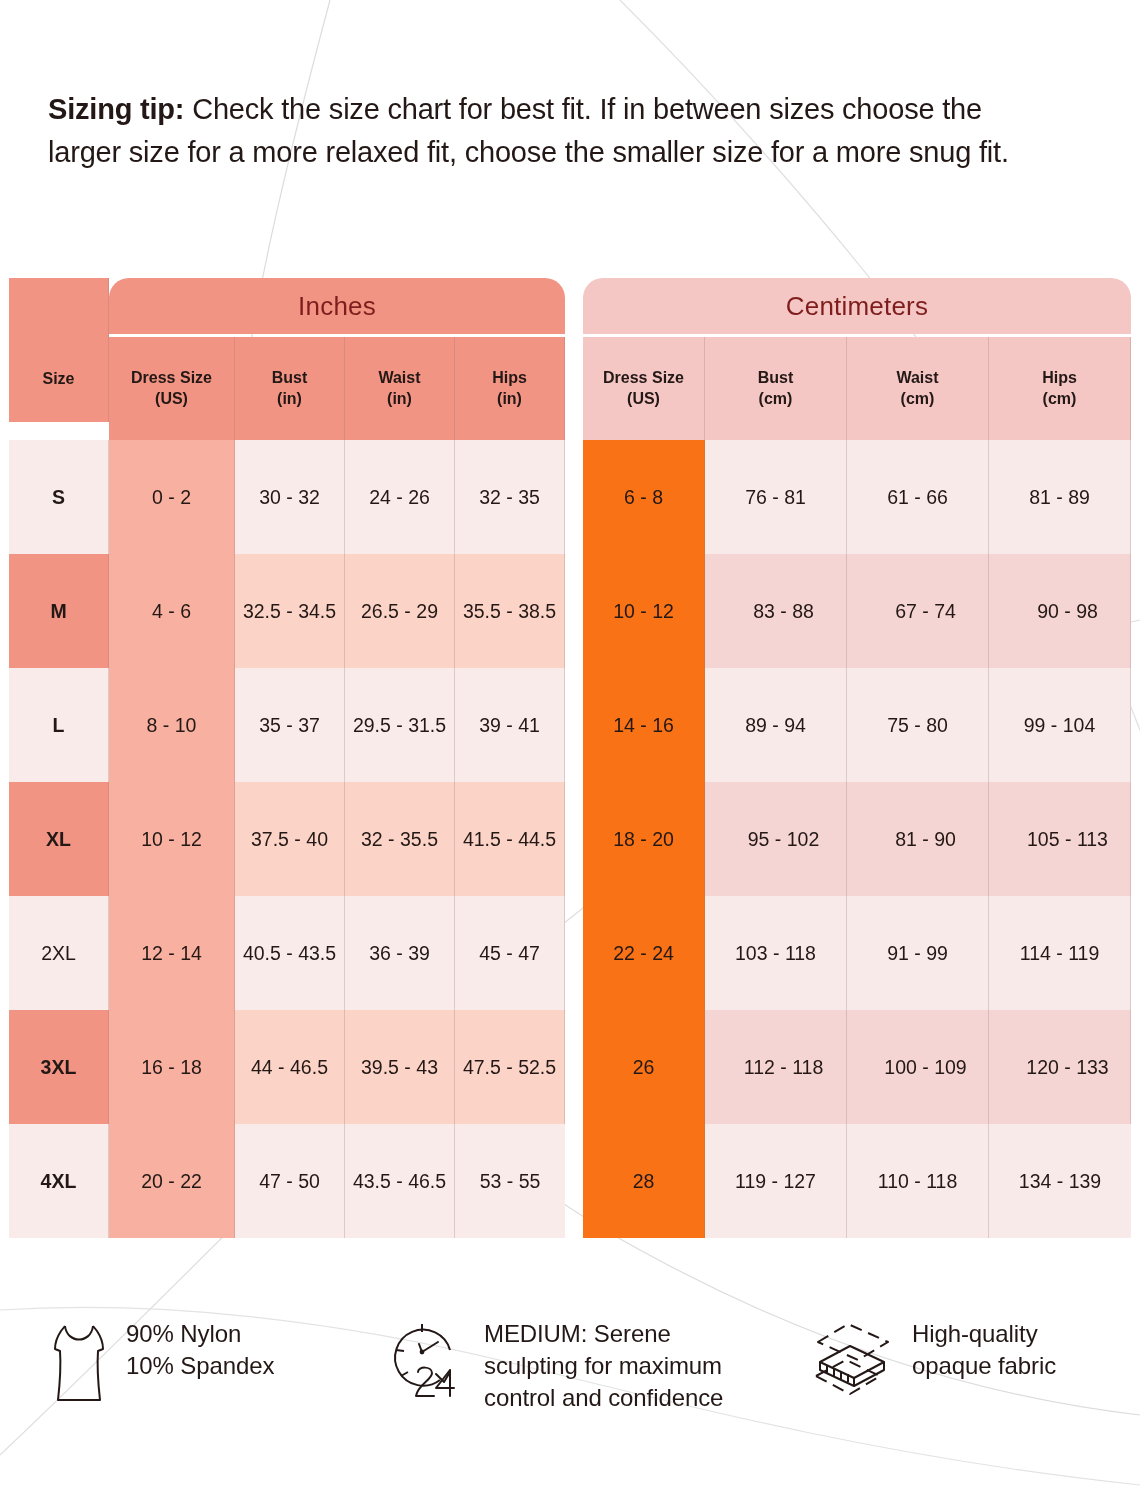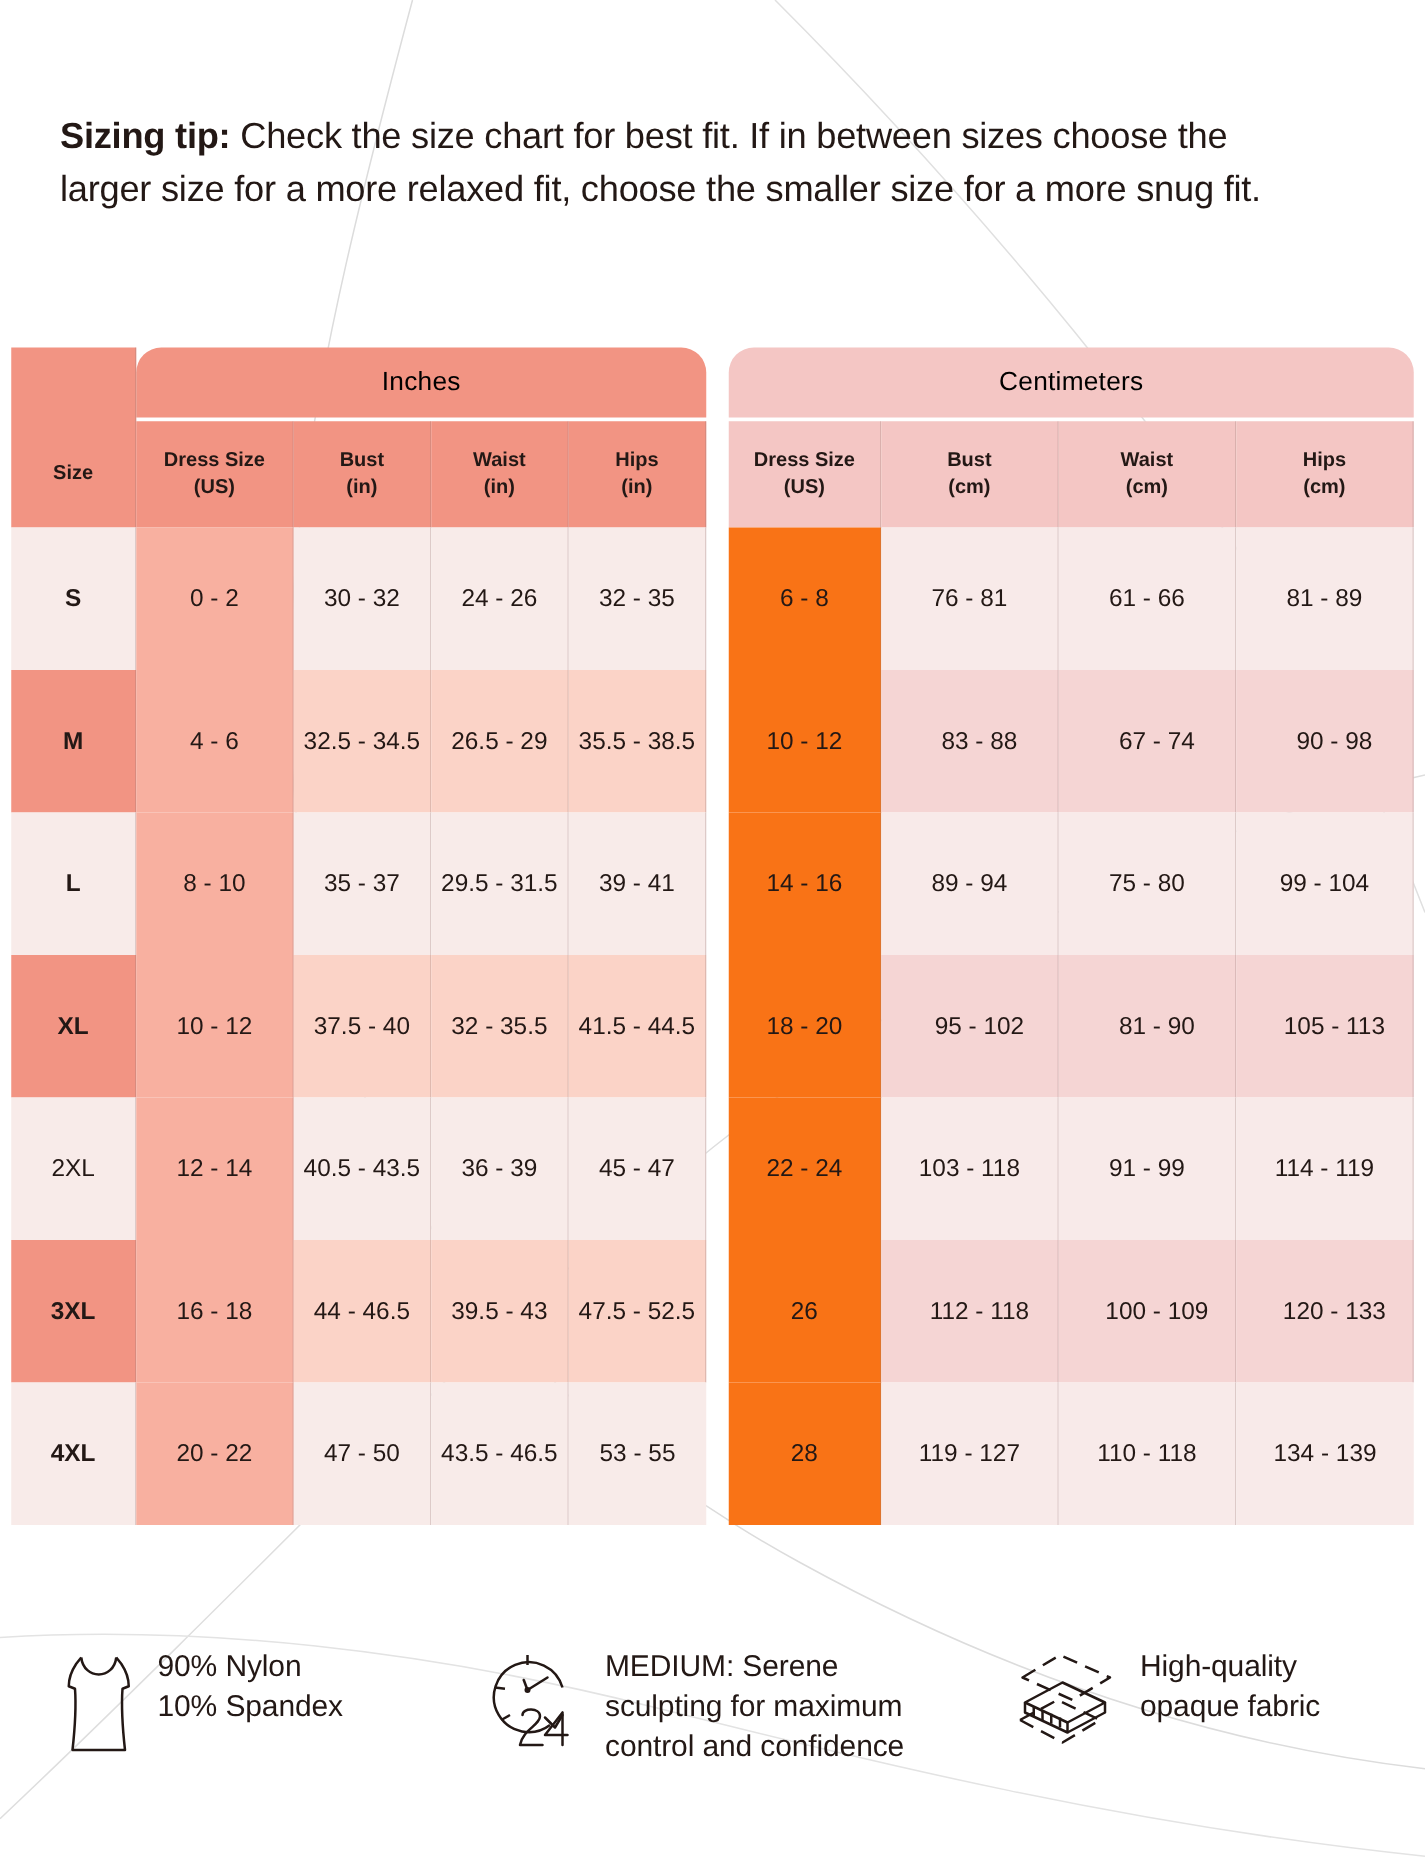--- a/index.html
+++ b/index.html
@@ -27,41 +27,41 @@
   
   .tables { position: absolute; left: 0; top: 278px; width: 1140px; z-index: 2; }
 
   .tbl { position: absolute; top: 0; }
   .tbl-in { left: 9px; width: 556px; }
   .tbl-cm { left: 583px; width: 548px; }
 
   .banner {
     height: 56px; border-radius: 20px 20px 0 0;
     display: flex; align-items: center; justify-content: center;
-    font-size: 21px; color: #000000; letter-spacing: 0.2px;
+    font-size: 26px; color: #7f1d1d; letter-spacing: 0.2px;
     margin-bottom: 3px;
   }
   .banner-in { background: #F29483; margin-left: 100px; width: 456px; }
   .banner-cm { background: #F4C6C4; width: 548px; }
 
   .grid { display: grid; }
   .grid-in { grid-template-columns: 100px 126px 110px 110px 110px; }
   .grid-cm { grid-template-columns: 122px 142px 142px 142px; }
 
   .cell {
     height: 56px;
     display: flex; align-items: center; justify-content: center;
     font-size: 19.5px; color: #231815;
     position: relative;
     border-right: 1px solid rgba(150,120,115,0.28);
     white-space: nowrap;
   }
   .cell:last-child { border-right: none; text-align: right; }
   .hdr {
-    height: 85px; font-size: 16px; font-weight: bold;
+    height: 103px; font-size: 16px; font-weight: bold;
     line-height: 1.28; text-align: center; flex-direction: column;
   }
   .row-h { height: 114px; }
 
   
   .c-hdr-orange { background: #F29483; }
   .c-size-light { background: #F8EBE9; }
   .c-size-dark  { background: #F29483; font-weight: bold; }
   .c-dress-in   { background: #F8B0A0; }
   .c-data-in-a  { background: #F8EBE9; }

